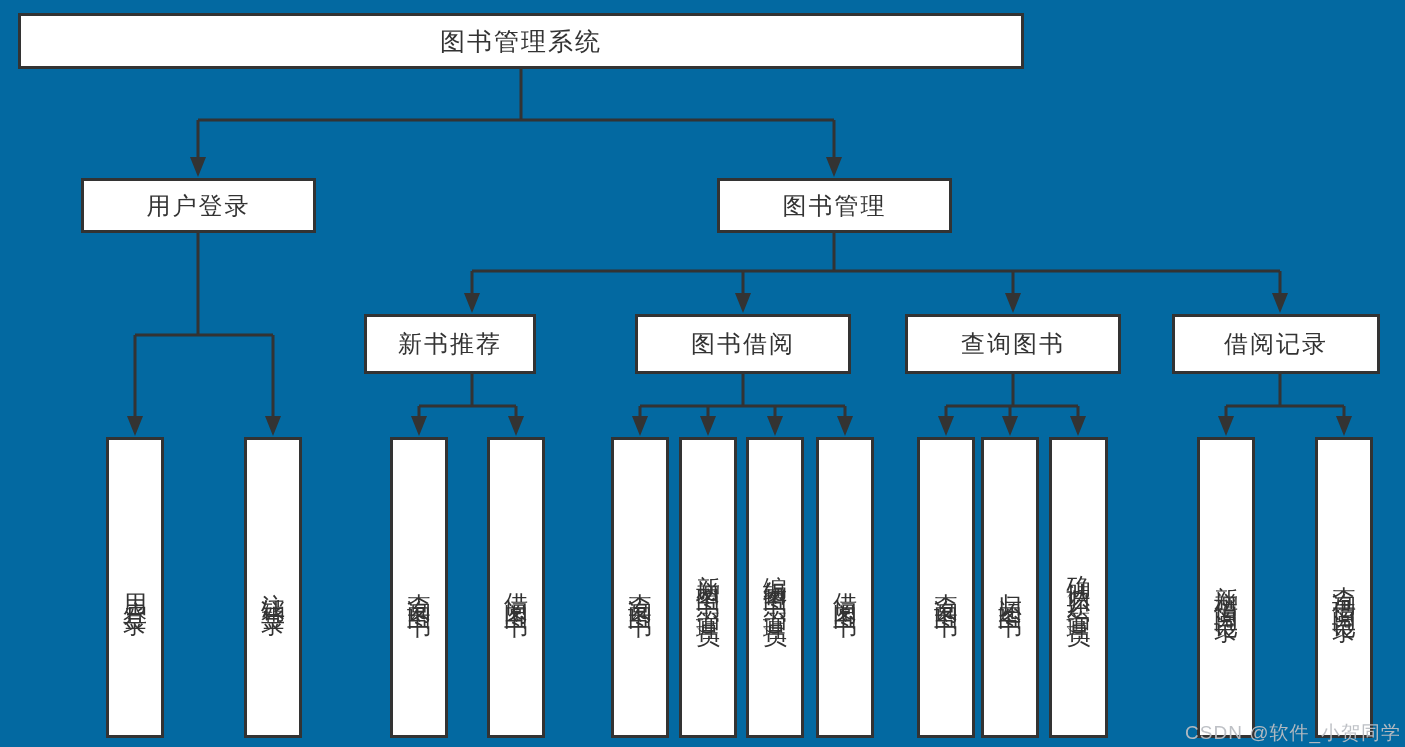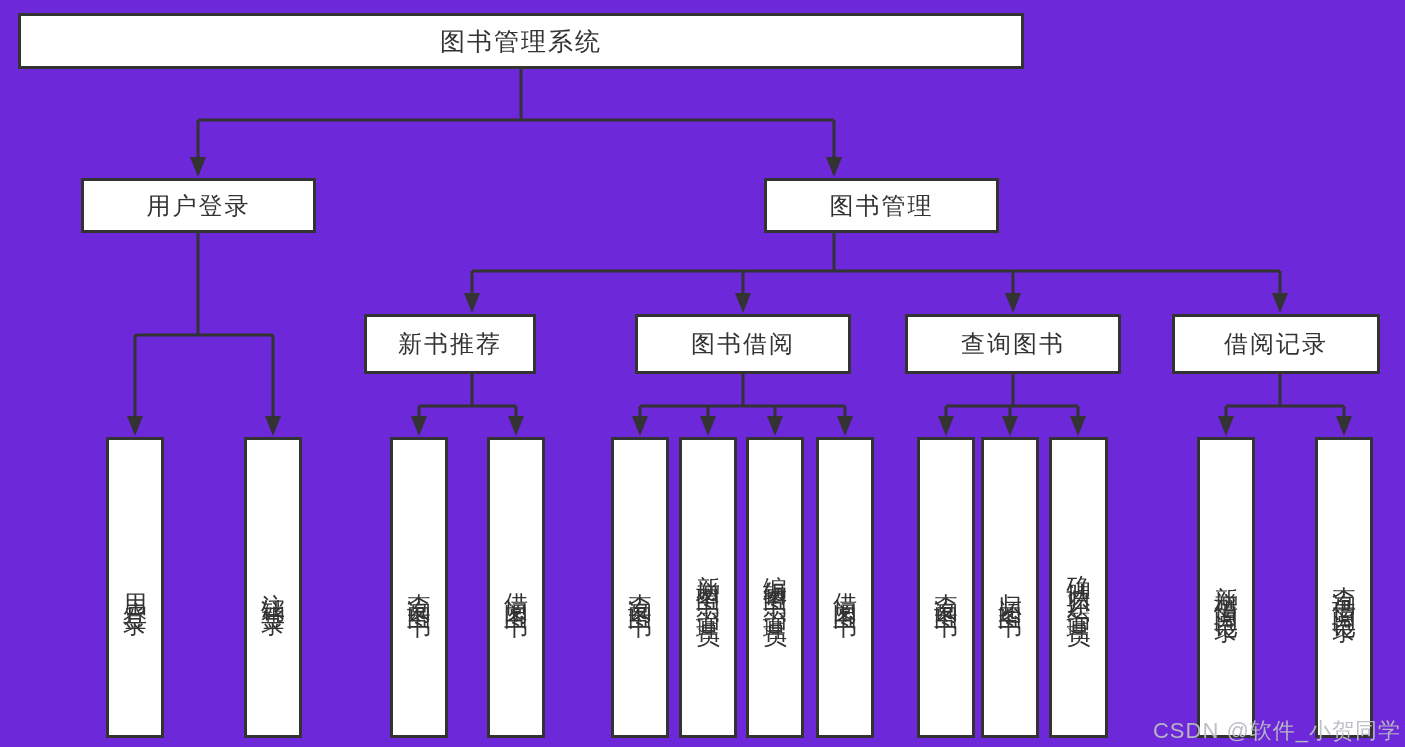--- a/index.html
+++ b/index.html
@@ -1,20 +1,20 @@
 <!DOCTYPE html>
 <html><head>
 <meta charset="utf-8">
 <style>
   html, body { margin: 0; padding: 0; background: #ffffff; }
   .canvas {
     position: relative;
     width: 1405px;
     height: 747px;
-    background: #6d28d9;
+    background: #0369a1;
     font-family: "Liberation Sans", sans-serif;
     overflow: hidden;
   }
   .connectors {
     position: absolute;
     left: 0; top: 0;
     width: 1405px; height: 747px;
     z-index: 1;
   }
   .node {
@@ -40,21 +40,21 @@
     font-size: 24px;
     font-weight: 500;
     letter-spacing: 7px;
     line-height: 1;
     white-space: nowrap;
   }
   .watermark {
     position: absolute;
     right: 4px;
     bottom: 1px;
-    font-size: 22px;
+    font-size: 19px;
     color: rgba(185, 189, 194, 0.95);
     letter-spacing: 1px;
     z-index: 3;
     white-space: nowrap;
   }
 </style>
 </head>
 <body>
 
 <div class="canvas">
@@ -128,21 +128,21 @@
     </g>
   </svg>
 
   <div class="node root" style="left:18px; top:13px; width:1006px; height:56px;">
     <span class="h-label">图书管理系统</span>
   </div>
 
   <div class="node" style="left:81px; top:178px; width:235px; height:55px;">
     <span class="h-label">用户登录</span>
   </div>
-  <div class="node" style="left:717px; top:178px; width:235px; height:55px;margin-left:47px;">
+  <div class="node" style="left:717px; top:178px; width:235px; height:55px;">
     <span class="h-label">图书管理</span>
   </div>
 
   <div class="node" style="left:364px; top:314px; width:172px; height:60px;">
     <span class="h-label">新书推荐</span>
   </div>
   <div class="node" style="left:635px; top:314px; width:216px; height:60px;">
     <span class="h-label">图书借阅</span>
   </div>
   <div class="node" style="left:905px; top:314px; width:216px; height:60px;">

